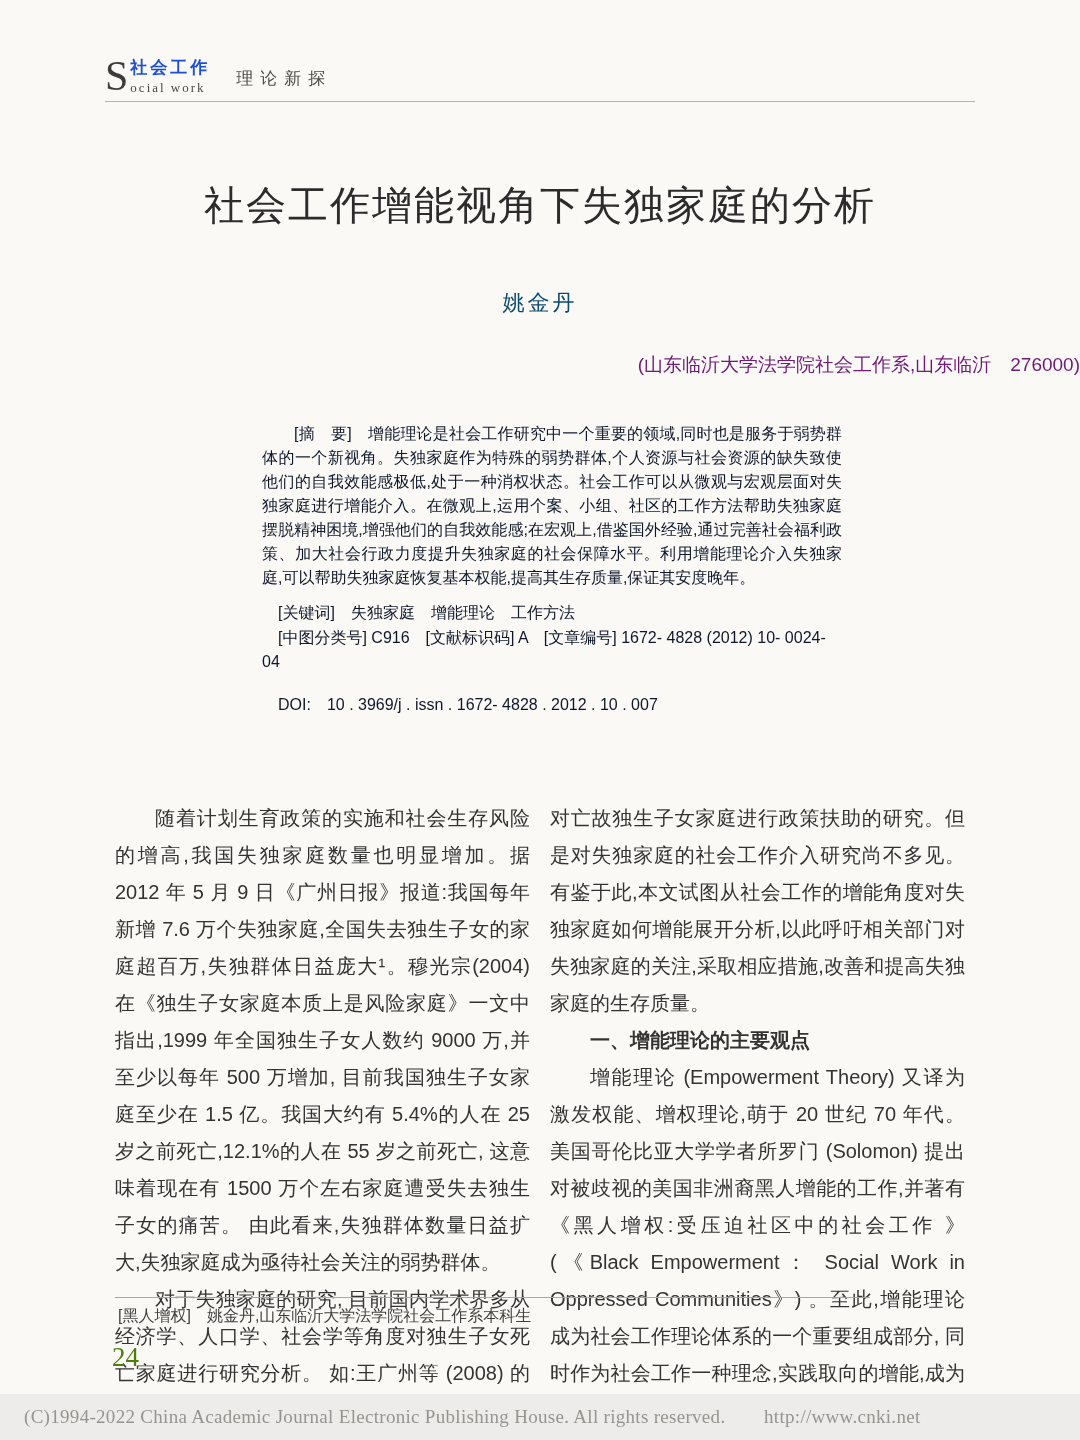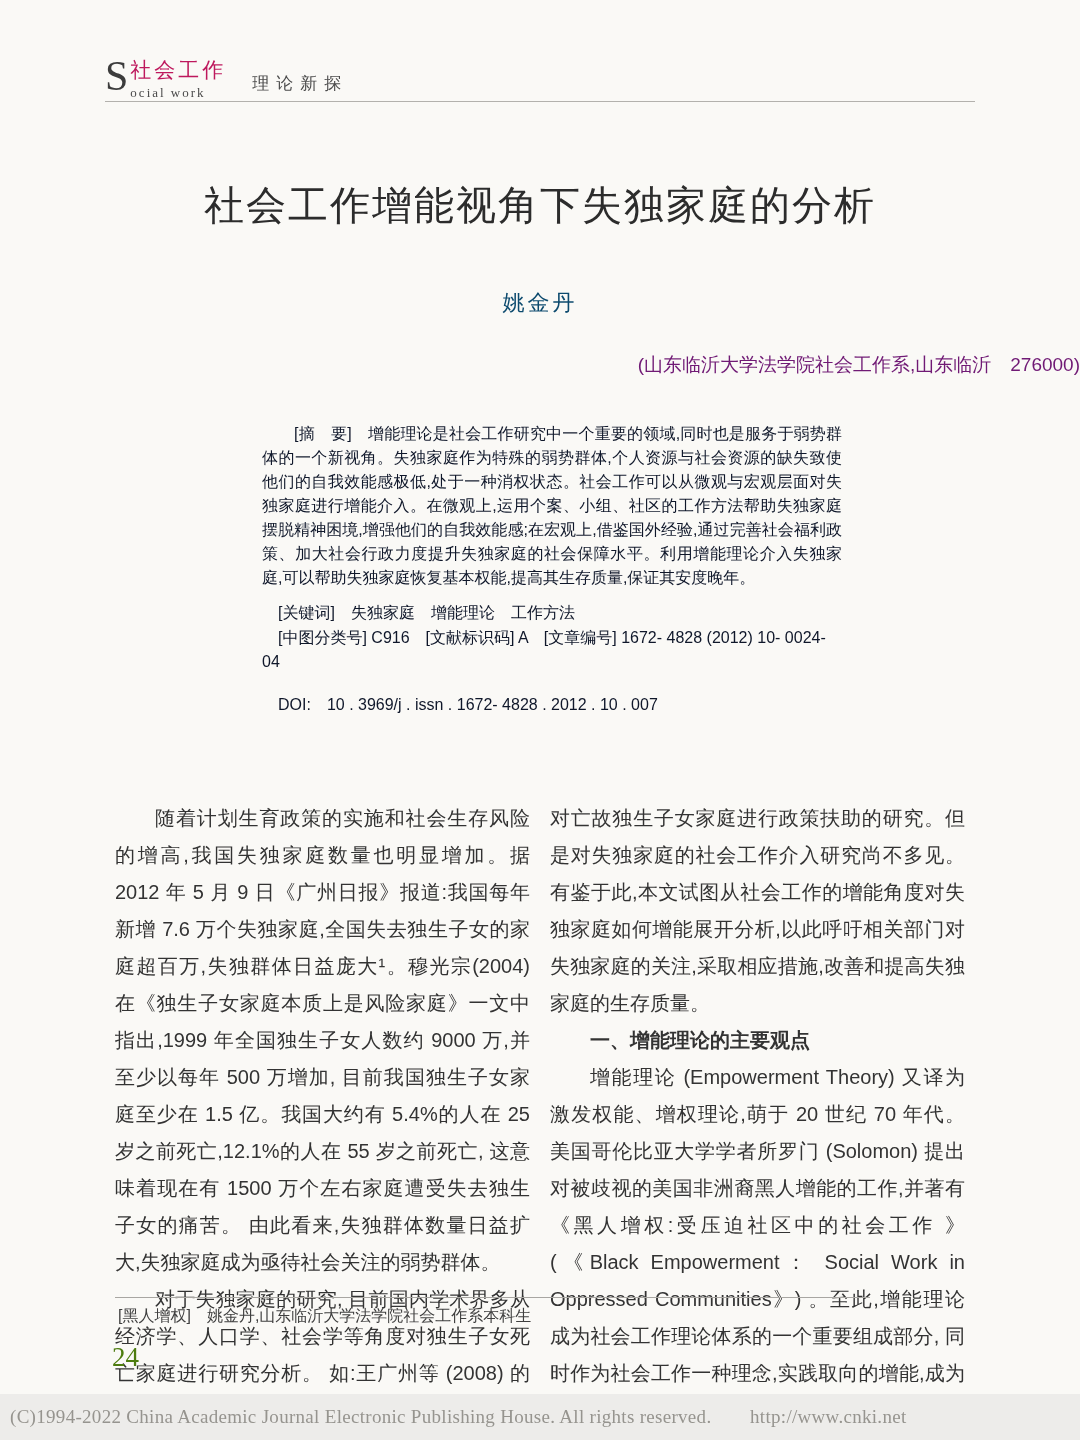--- a/index.html
+++ b/index.html
@@ -15,21 +15,21 @@
   .journal-header{
     position:absolute;top:56px;left:105px;right:105px;
     display:flex;align-items:flex-end;gap:26px;
   }
   .logo{display:flex;align-items:flex-start;}
   .logo-s{
     font-family:"Liberation Serif", serif;
     font-size:42px;line-height:40px;color:#3c3c3c;font-weight:400;
   }
   .logo-stack{display:flex;flex-direction:column;margin-left:2px;}
-  .logo-cn{font-size:21px;letter-spacing:3px;color:#be185d;font-weight:400;}
+  .logo-cn{font-size:17px;letter-spacing:3px;color:#1d4ed8;font-weight:700;}
   .logo-en{font-family:"Liberation Serif", serif;font-size:13px;letter-spacing:2px;color:#4a4a4a;margin-top:1px;}
   .column-name{font-size:17px;letter-spacing:7px;color:#4c4c4c;padding-bottom:6px;}
   .header-rule{
     position:absolute;top:101px;left:105px;right:105px;height:1px;background:#b3b1ad;
   }
   
   .article-title{
     position:absolute;top:178px;left:0;width:100%;
     text-align:center;font-size:40px;font-weight:400;letter-spacing:2px;color:#2c2c2c;
   }
@@ -71,21 +71,21 @@
   .page-number{
     position:absolute;top:1342px;left:112px;
     font-family:"Liberation Serif", serif;font-size:27px;color:#4d7c0f;
   }
   .copyright-bar{
     position:absolute;left:0;bottom:0;width:1080px;height:46px;
     background:#edecea;display:flex;align-items:center;
   }
   .copyright-text{
     font-family:"Liberation Serif", serif;
-    font-size:19px;color:#96948f;padding-left:10px;letter-spacing:0.3px;
+    font-size:19px;color:#96948f;padding-left:24px;letter-spacing:0.3px;
   }
 </style>
 </head>
 <body>
 
 <div class="page">
 
   <div class="journal-header">
     <div class="logo">
       <span class="logo-s">S</span>

